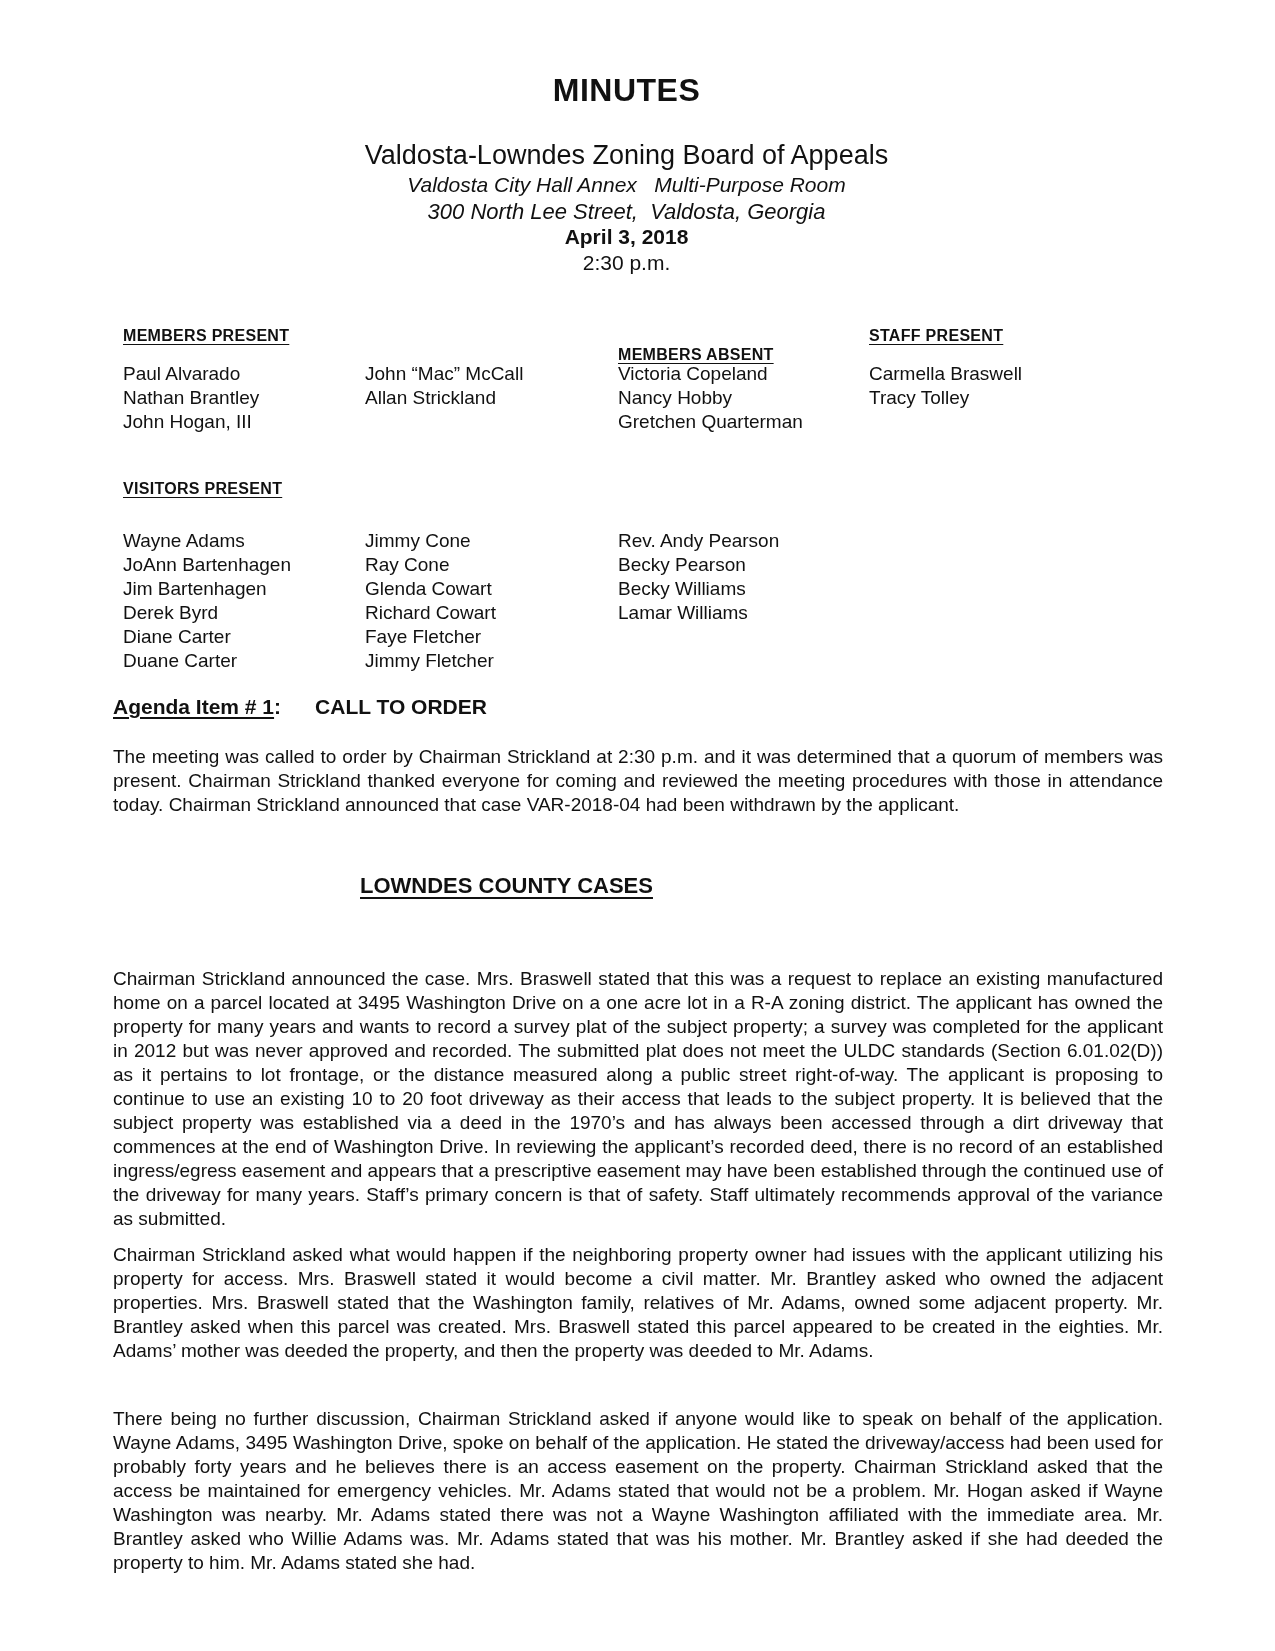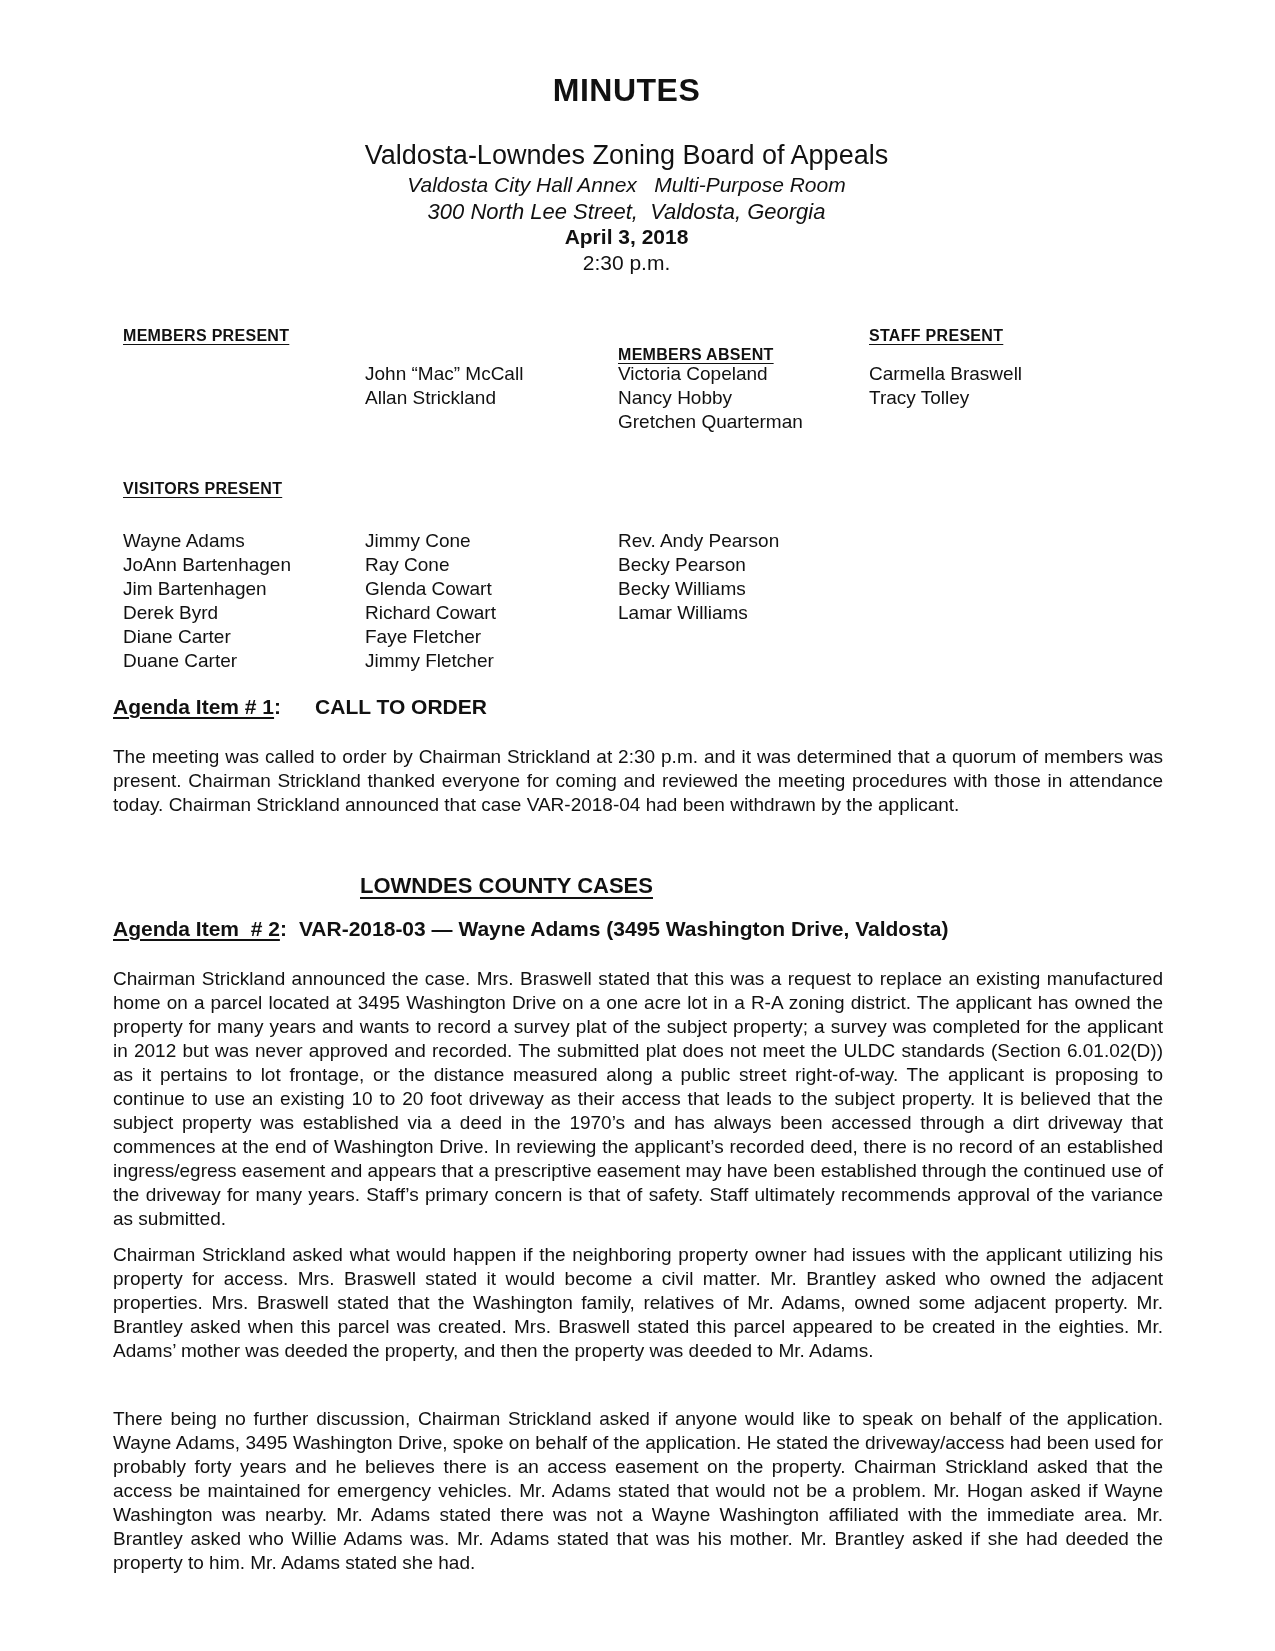--- a/index.html
+++ b/index.html
@@ -33,20 +33,25 @@
 <div class="page">
 
   <div class="center title">MINUTES</div>
   <div class="center org">Valdosta-Lowndes Zoning Board of Appeals</div>
   <div class="center loc1" style="white-space:pre;">Valdosta City Hall Annex   Multi-Purpose Room</div>
   <div class="center loc2" style="white-space:pre;">300 North Lee Street,  Valdosta, Georgia</div>
   <div class="center date">April 3, 2018</div>
   <div class="center time">2:30 p.m.</div>
 
   <div class="hdr" style="left:123px; top:327px;">MEMBERS  PRESENT</div>
+  <div class="col" style="left:123px; top:362px;">
+    <div>Paul Alvarado</div>
+    <div>Nathan Brantley</div>
+    <div>John Hogan, III</div>
+  </div>
   <div class="col" style="left:365px; top:362px;">
     <div>John “Mac” McCall</div>
     <div>Allan Strickland</div>
   </div>
 
   <div class="hdr" style="left:618px; top:346px;">MEMBERS  ABSENT</div>
   <div class="col" style="left:618px; top:362px;">
     <div>Victoria Copeland</div>
     <div>Nancy Hobby</div>
     <div>Gretchen Quarterman</div>
@@ -84,20 +89,17 @@
 
   <div class="agenda" style="top:695px;">
     <span class="lbl">Agenda Item # 1</span><span>:</span><span style="display:inline-block; width:34px;"></span><span>CALL TO ORDER</span>
   </div>
   <div class="para" style="top:745px;">The meeting was called to order by Chairman Strickland at 2:30 p.m. and it was determined that a quorum of members was present.  Chairman Strickland thanked everyone for coming and reviewed the meeting procedures with those in attendance today. Chairman Strickland announced that case VAR-2018-04 had been withdrawn by the applicant.</div>
 
   <div class="section-title">
     <span>LOWNDES COUNTY CASES</span>
   </div>
 
-  <div class="agenda" style="top:917px;">
-    <span class="lbl" style="white-space:pre;">Agenda Item  # 2</span><span>:</span><span style="display:inline-block; width:12px;"></span><span>VAR-2018-03 — Wayne Adams (3495 Washington Drive, Valdosta)</span>
-  </div>
   <div class="para" style="top:967px;">Chairman Strickland announced the case.  Mrs. Braswell stated that this was a request to replace an existing manufactured home on a parcel located at 3495 Washington Drive on a one acre lot in a R-A zoning district. The applicant has owned the property for many years and wants to record a survey plat of the subject property; a survey was completed for the applicant in 2012 but was never approved and recorded. The submitted plat does not meet the ULDC standards (Section 6.01.02(D)) as it pertains to lot frontage, or the distance measured along a public street right-of-way. The applicant is proposing to continue to use an existing 10 to 20 foot driveway as their access that leads to the subject property. It is believed that the subject property was established via a deed in the 1970’s and has always been accessed through a dirt driveway that commences at the end of Washington Drive. In reviewing the applicant’s recorded deed, there is no record of an established ingress/egress easement and appears that a prescriptive easement may have been established through the continued use of the driveway for many years. Staff’s primary concern is that of safety. Staff ultimately recommends approval of the variance as submitted.</div>
   <div class="para" style="top:1243px;">Chairman Strickland asked what would happen if the neighboring property owner had issues with the applicant utilizing his property for access. Mrs. Braswell stated it would become a civil matter. Mr. Brantley asked who owned the adjacent properties. Mrs. Braswell stated that the Washington family, relatives of Mr. Adams, owned some adjacent property. Mr. Brantley asked when this parcel was created. Mrs. Braswell stated this parcel appeared to be created in the eighties. Mr. Adams’ mother was deeded the property, and then the property was deeded to Mr. Adams.</div>
   <div class="para" style="top:1407px;">There being no further discussion, Chairman Strickland asked if anyone would like to speak on behalf of the application. Wayne Adams, 3495 Washington Drive, spoke on behalf of the application. He stated the driveway/access had been used for probably forty years and he believes there is an access easement on the property. Chairman Strickland asked that the access be maintained for emergency vehicles. Mr. Adams stated that would not be a problem. Mr. Hogan asked if Wayne Washington was nearby. Mr. Adams stated there was not a Wayne Washington affiliated with the immediate area. Mr. Brantley asked who Willie Adams was. Mr. Adams stated that was his mother. Mr. Brantley asked if she had deeded the property to him. Mr. Adams stated she had.</div>
 
 </div>
 
 </body></html>

